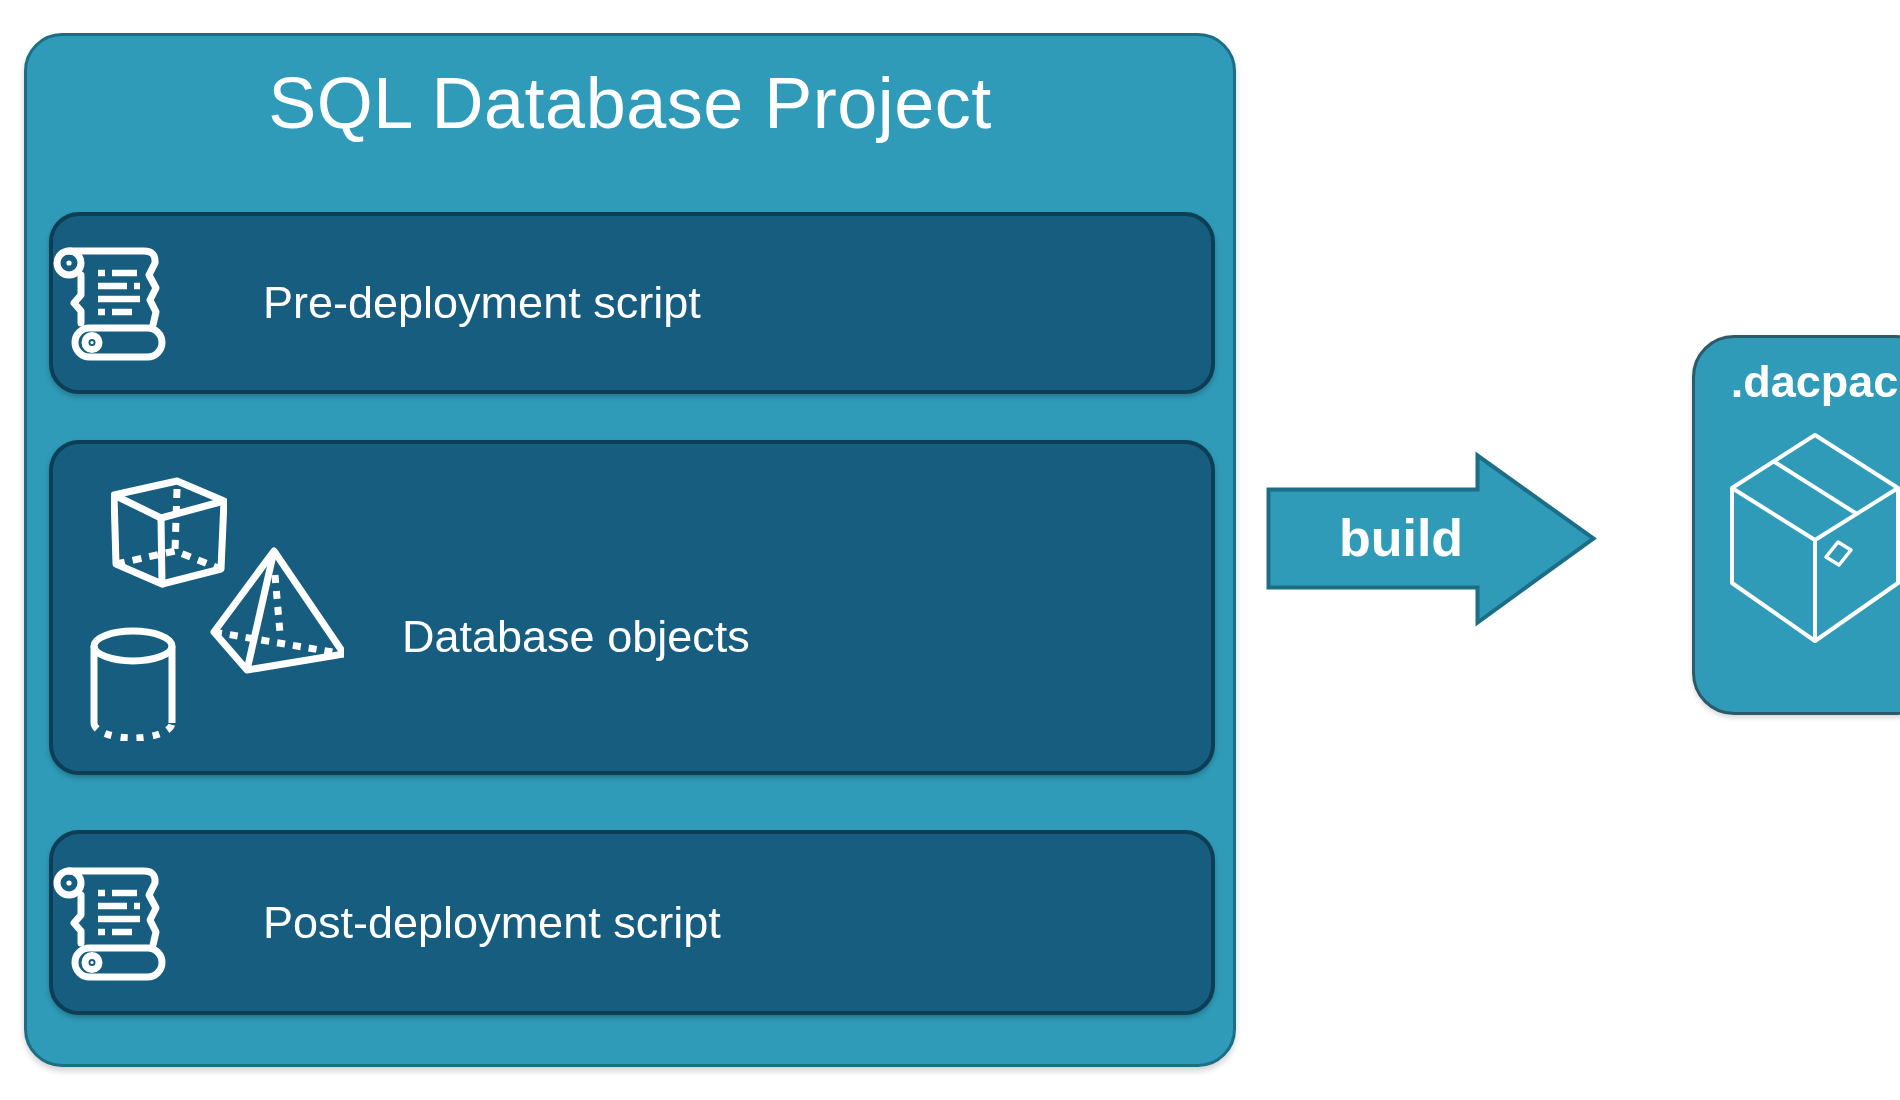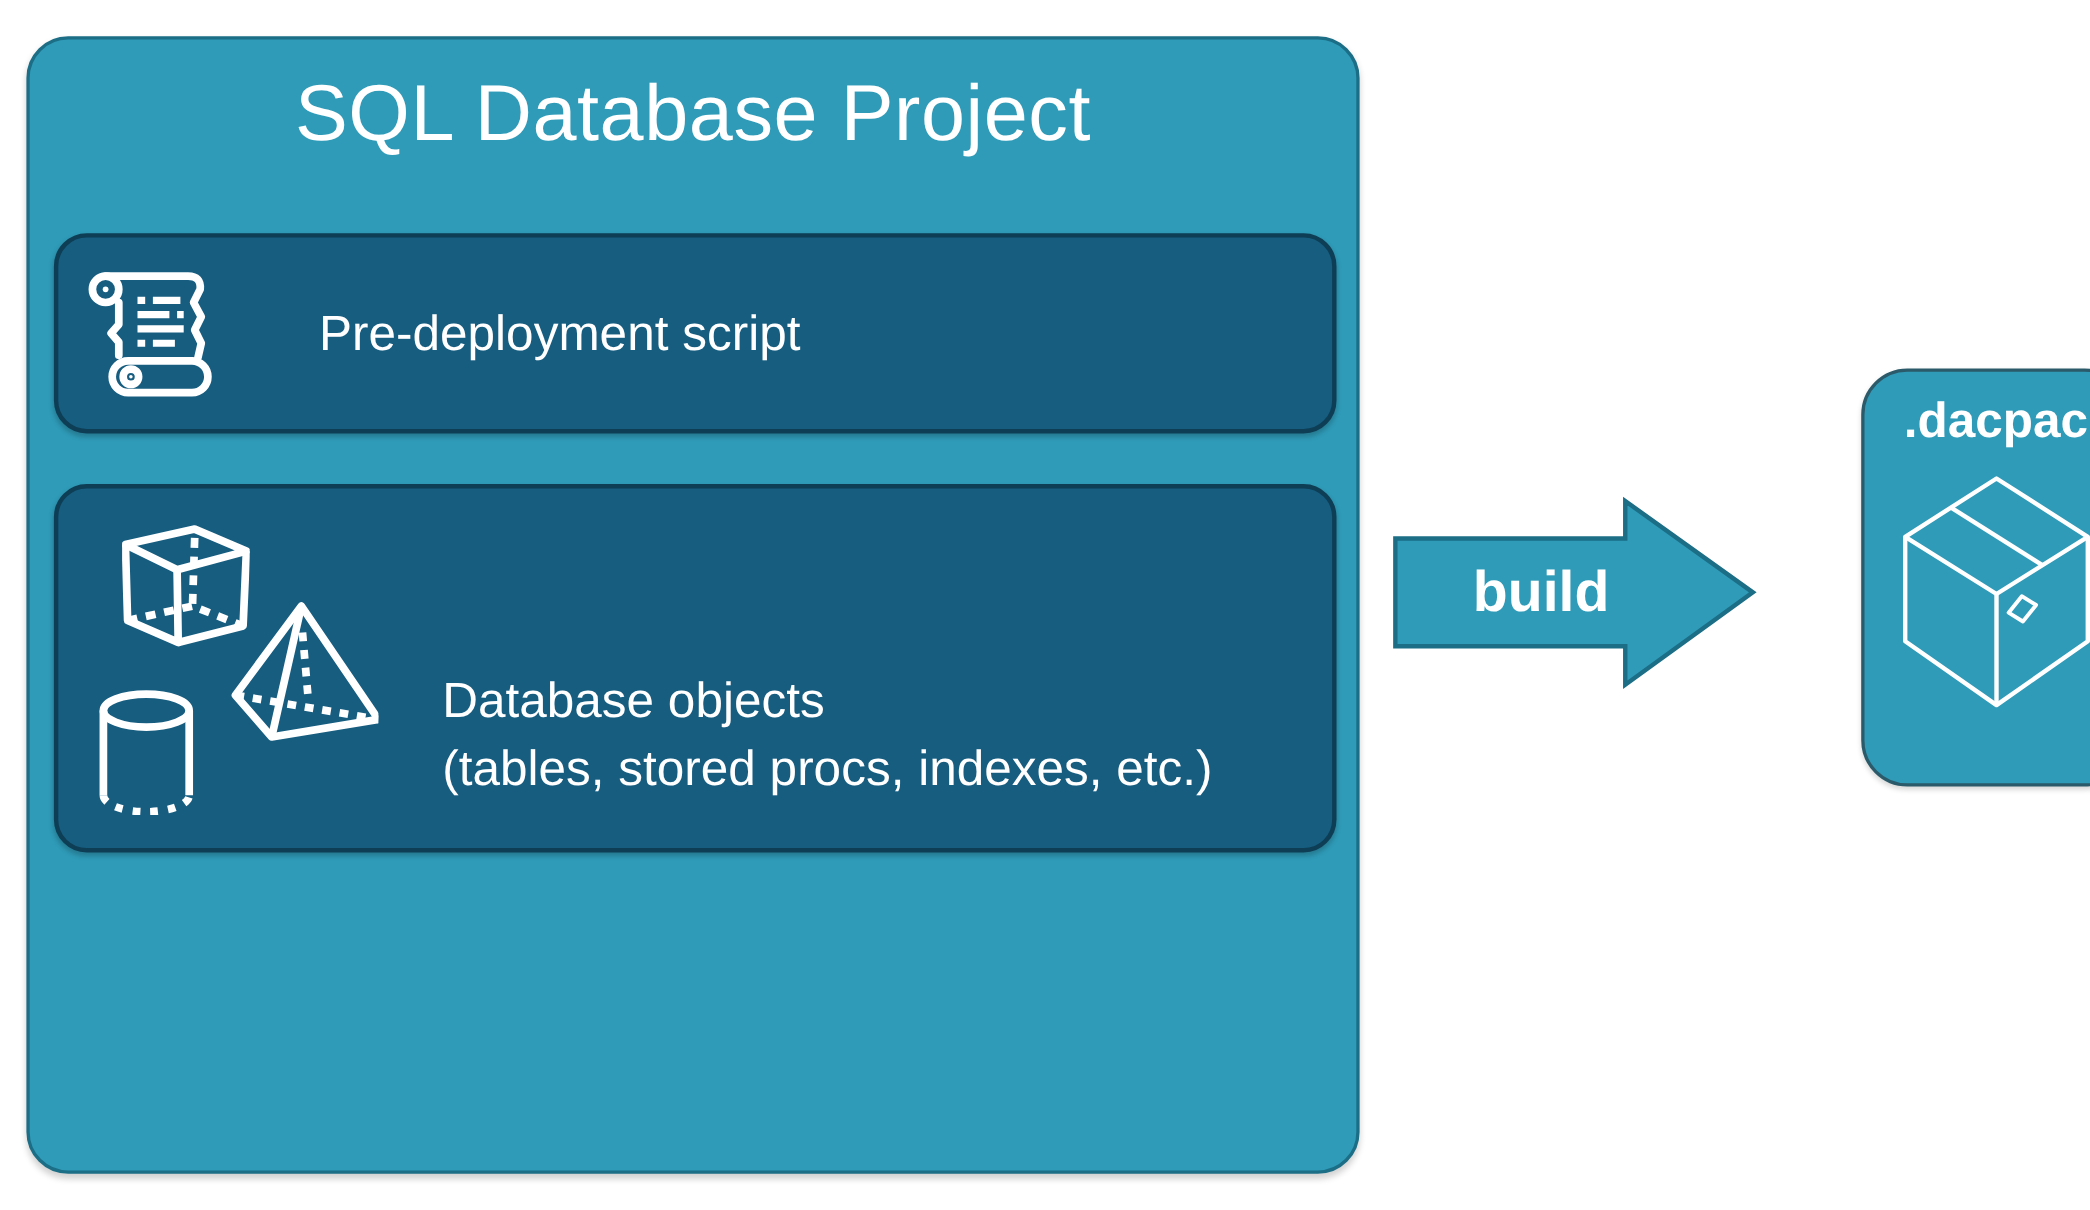--- a/index.html
+++ b/index.html
@@ -26,21 +26,21 @@
     position:absolute;left:0;top:26px;width:100%;text-align:center;
     color:var(--text);font-size:72px;font-weight:400;letter-spacing:.5px;white-space:nowrap;
   }
   
   .panel{
     position:absolute;left:22px;width:1166px;
     background:var(--panel);border:4px solid var(--panel-border);border-radius:30px;
     box-shadow:0 3px 5px rgba(0,0,0,.22);
     color:var(--text);
   }
-  .panel-row{display:flex;align-items:center;height:100%;padding-left:27px;}
+  .panel-row{display:flex;align-items:center;height:100%;}
   .panel-label{font-size:45px;margin-left:88px;white-space:nowrap;}
   .panel-pre{top:176px;height:182px;}
   .panel-objects{top:404px;height:335px;}
   .panel-post{top:794px;height:185px;}
   .panel-objects .icon-cube{position:absolute;left:58px;top:33px;}
   .panel-objects .icon-pyramid{position:absolute;left:156px;top:103px;}
   .panel-objects .icon-cylinder{position:absolute;left:34px;top:182px;}
   .objects-text{position:absolute;left:349px;top:114px;font-size:45px;line-height:62px;white-space:nowrap;margin-top:48px;}
   
   .build-arrow-svg{position:absolute;left:1264px;top:451px;}
@@ -127,24 +127,33 @@
       <span class="icon-cylinder">
         <svg width="92" height="115" viewBox="0 0 92 115" fill="none" stroke="#fff" stroke-width="7">
           <ellipse cx="46" cy="20" rx="39" ry="15"></ellipse>
           <path d="M7 20 V97"></path>
             <path d="M85 20 V97"></path>
           <path d="M7 97 A39 15 0 0 0 85 97" stroke-dasharray="7 9"></path>
         </svg>
       </span>
       <div class="objects-text">
         <div>Database objects</div>
-        <div>(tables, stored procs, indexes, etc.)</div>
       </div>
     </div>
 
+    <div class="panel panel-post">
+      <div class="panel-row">
+        <span>
+          <svg width="122" height="120" viewBox="0 0 122 120">
+              <use href="#scroll-shape"></use>
+            </svg>
+        </span>
+        <span class="panel-label">Post-deployment script</span>
+      </div>
+    </div>
   </div>
 
   <svg class="build-arrow-svg" width="334" height="176" viewBox="-4.5 -4.5 334 176">
     <polygon points="0,34 209,34 209,0 325,83 209,167 209,132 0,132" style="fill:var(--teal);stroke:var(--teal-border);stroke-width:4;stroke-linejoin:miter"></polygon>
   </svg>
   <div class="arrow-label">build</div>
 
   <div class="dacpac-box">
     <div class="dacpac-label">.dacpac</div>
     <span class="icon-package">

